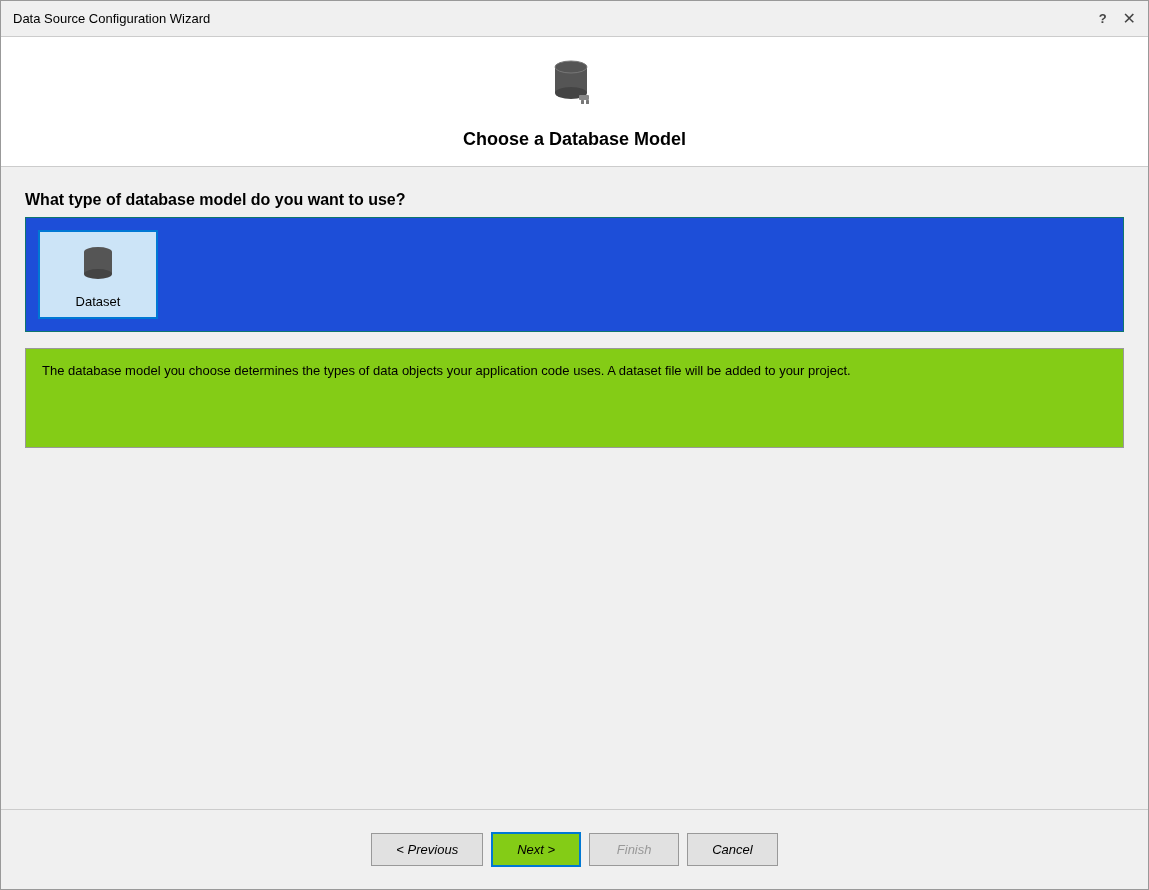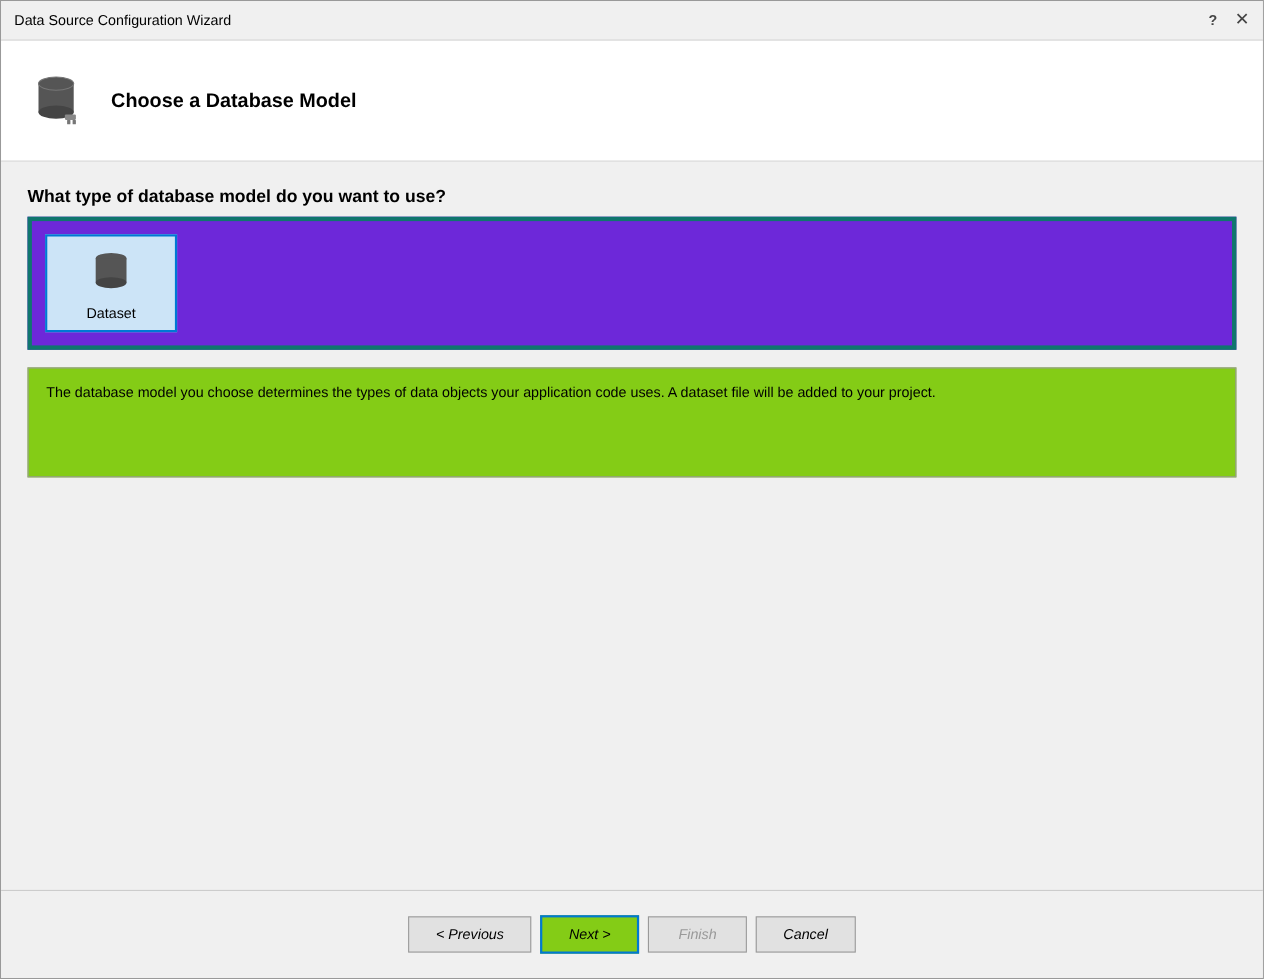--- a/index.html
+++ b/index.html
@@ -64,20 +64,21 @@
     }
 
     .header-section {
       background: #ffffff;
       padding: 16px 24px;
       display: flex;
       align-items: center;
       gap: 16px;
       border-bottom: 1px solid #ccc;
       min-height: 110px;
+      flex-direction: column;
     }
 
     .header-icon {
       width: 60px;
       height: 60px;
       flex-shrink: 0;
     }
 
     .header-title {
       font-size: 18px;
@@ -95,22 +96,22 @@
     }
 
     .question-label {
       font-weight: bold;
       font-size: 16px;
       color: #000;
       margin-bottom: 8px;
     }
 
     .model-selection-area {
-      border: 4px solid #0f766e;
-      background: #6d28d9;
+      border: 1px solid #0f766e;
+      background: #1d4ed8;
       padding: 12px;
       flex: 1;
       max-height: 280px;
     }
 
     .model-item {
       display: inline-flex;
       flex-direction: column;
       align-items: center;
       width: 120px;

